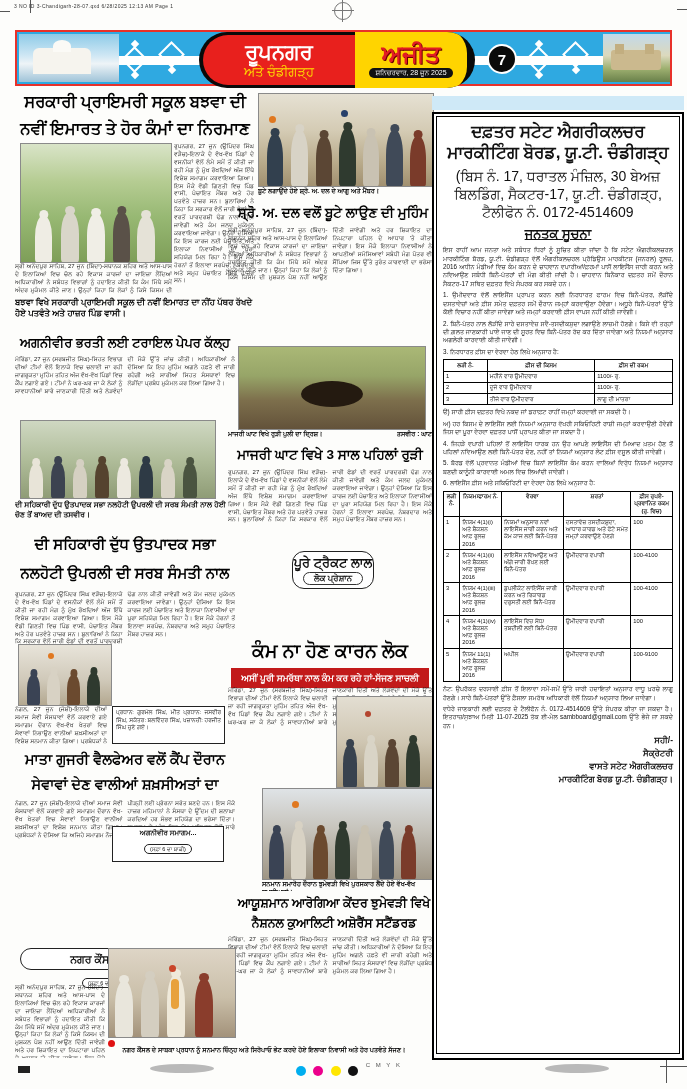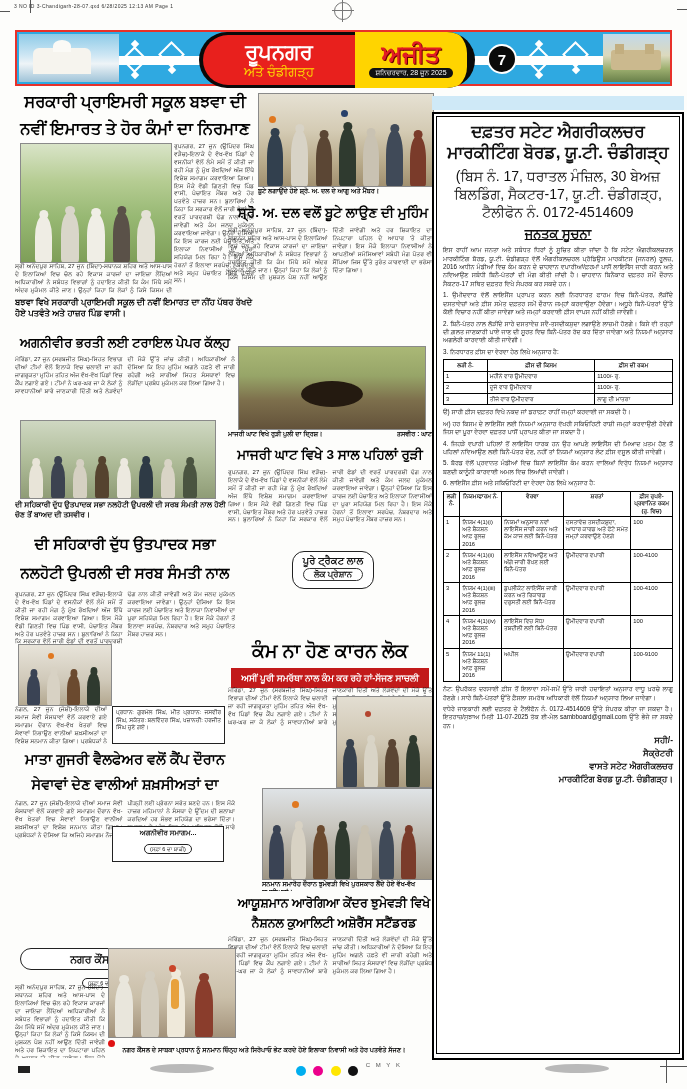--- a/index.html
+++ b/index.html
@@ -211,21 +211,21 @@
               background:linear-gradient(180deg,#aab876 0%,#97a568 35%,#7d6f4c 65%,#63523a 100%);">
     <div class="abs" style="left:62px;top:34px;width:62px;height:26px;background:#241a10;border-radius:50%;"></div>
   </div>
   <div class="abs" style="left:228px;top:430px;width:204px;height:12px;">
     <span class="cap" style="float:left;font-size:6.5px;">ਮਾਜਰੀ ਘਾਟ ਵਿਖੇ ਰੁੜੀ ਪੁਲੀ ਦਾ ਦ੍ਰਿਸ਼।</span>
     <span class="cap" style="float:right;font-size:6.5px;">ਤਸਵੀਰ : ਘਾਟ</span>
   </div>
   <div class="abs hl" style="left:228px;top:443px;width:204px;height:24px;font-size:13.5px;line-height:24px;">ਮਾਜਰੀ ਘਾਟ ਵਿਖੇ 3 ਸਾਲ ਪਹਿਲਾਂ ਰੁੜੀ ਪੁਲੀ ਨਹੀਂ ਬਣੀ</div>
   <div class="abs body-xs cols2" style="left:228px;top:469px;width:204px;height:164px;">ਰੂਪਨਗਰ, 27 ਜੂਨ (ਉਪਿੰਦਰ ਸਿੰਘ ਵੜੈਚ)-ਇਲਾਕੇ ਦੇ ਵੱਖ-ਵੱਖ ਪਿੰਡਾਂ ਦੇ ਵਸਨੀਕਾਂ ਵੱਲੋਂ ਲੰਮੇ ਸਮੇਂ ਤੋਂ ਕੀਤੀ ਜਾ ਰਹੀ ਮੰਗ ਨੂੰ ਮੁੱਖ ਰੱਖਦਿਆਂ ਅੱਜ ਇੱਥੇ ਵਿਸ਼ੇਸ਼ ਸਮਾਗਮ ਕਰਵਾਇਆ ਗਿਆ। ਇਸ ਮੌਕੇ ਵੱਡੀ ਗਿਣਤੀ ਵਿਚ ਪਿੰਡ ਵਾਸੀ, ਪੰਚਾਇਤ ਮੈਂਬਰ ਅਤੇ ਹੋਰ ਪਤਵੰਤੇ ਹਾਜ਼ਰ ਸਨ। ਬੁਲਾਰਿਆਂ ਨੇ ਕਿਹਾ ਕਿ ਸਰਕਾਰ ਵੱਲੋਂ ਜਾਰੀ ਫੰਡਾਂ ਦੀ ਵਰਤੋਂ ਪਾਰਦਰਸ਼ੀ ਢੰਗ ਨਾਲ ਕੀਤੀ ਜਾਵੇਗੀ ਅਤੇ ਕੰਮ ਜਲਦ ਮੁਕੰਮਲ ਕਰਵਾਇਆ ਜਾਵੇਗਾ। ਉਨ੍ਹਾਂ ਦੱਸਿਆ ਕਿ ਇਸ ਕਾਰਜ ਲਈ ਪੰਚਾਇਤ ਅਤੇ ਇਲਾਕਾ ਨਿਵਾਸੀਆਂ ਦਾ ਪੂਰਾ ਸਹਿਯੋਗ ਮਿਲ ਰਿਹਾ ਹੈ। ਇਸ ਮੌਕੇ ਹੋਰਨਾਂ ਤੋਂ ਇਲਾਵਾ ਸਰਪੰਚ, ਨੰਬਰਦਾਰ ਅਤੇ ਸਮੂਹ ਪੰਚਾਇਤ ਮੈਂਬਰ ਹਾਜ਼ਰ ਸਨ।</div>
   <div class="box c" style="left:292px;top:551px;width:82px;height:38px;border-radius:12px;padding-top:3px;">
-    <div class="b" style="font-size:10px;">ਪੂਰੇ ਟ੍ਰੈਕਟ ਲਾਲ</div>
+    <div class="b" style="font-size:13px;">ਪੂਰੇ ਟ੍ਰੈਕਟ ਲਾਲ</div>
     <div class="b" style="font-size:8.5px;border:1px solid #333;border-radius:8px;margin:1px 10px 8px;">ਲੋਕ ਪ੍ਰੇਸ਼ਾਨ</div>
   </div>
 
   <div class="abs hl" style="left:228px;top:636px;width:204px;height:30px;font-size:19px;line-height:30px;">ਕੰਮ ਨਾ ਹੋਣ ਕਾਰਨ ਲੋਕ ਪ੍ਰੇਸ਼ਾਨ</div>
   <div class="redstrip" style="left:231px;top:668px;width:198px;height:20px;font-size:9px;text-align:center;">ਅਸੀਂ ਪੂਰੀ ਸਮਰੱਥਾ ਨਾਲ ਕੰਮ ਕਰ ਰਹੇ ਹਾਂ-ਸੱਜਣ ਸਾਚਲੀ</div>
   <div class="abs body-xs cols2" style="left:228px;top:687px;width:204px;height:200px;">ਮੋਰਿੰਡਾ, 27 ਜੂਨ (ਸਰਬਜੀਤ ਸਿੰਘ)-ਸਿਹਤ ਵਿਭਾਗ ਦੀਆਂ ਟੀਮਾਂ ਵੱਲੋਂ ਇਲਾਕੇ ਵਿਚ ਚਲਾਈ ਜਾ ਰਹੀ ਜਾਗਰੂਕਤਾ ਮੁਹਿੰਮ ਤਹਿਤ ਅੱਜ ਵੱਖ-ਵੱਖ ਪਿੰਡਾਂ ਵਿਚ ਕੈਂਪ ਲਗਾਏ ਗਏ। ਟੀਮਾਂ ਨੇ ਘਰ-ਘਰ ਜਾ ਕੇ ਲੋਕਾਂ ਨੂੰ ਸਾਵਧਾਨੀਆਂ ਬਾਰੇ ਜਾਣਕਾਰੀ ਦਿੱਤੀ ਅਤੇ ਲੋੜਵੰਦਾਂ ਦੀ ਮੌਕੇ ਉੱਤੇ ਜਾਂਚ ਕੀਤੀ। ਅਧਿਕਾਰੀਆਂ ਨੇ ਦੱਸਿਆ ਕਿ ਇਹ ਮੁਹਿੰਮ ਅਗਲੇ ਹਫ਼ਤੇ ਵੀ ਜਾਰੀ ਰਹੇਗੀ ਅਤੇ ਸਾਰੀਆਂ ਸਿਹਤ ਸੰਸਥਾਵਾਂ ਵਿਚ ਲੋੜੀਂਦਾ ਪ੍ਰਬੰਧ ਮੁਕੰਮਲ ਕਰ ਲਿਆ ਗਿਆ ਹੈ।</div>
   <div class="photo" style="left:336px;top:696px;width:96px;height:90px;
               background:linear-gradient(180deg,#e3ded2 0%,#cfc6b2 50%,#a89a7e 100%);">
     <i class="fg" style="left:6px;width:14px;height:42px;background:#38424e;"></i>
     <i class="fg" style="left:27px;width:14px;height:46px;background:#d9d4c6;"></i>

